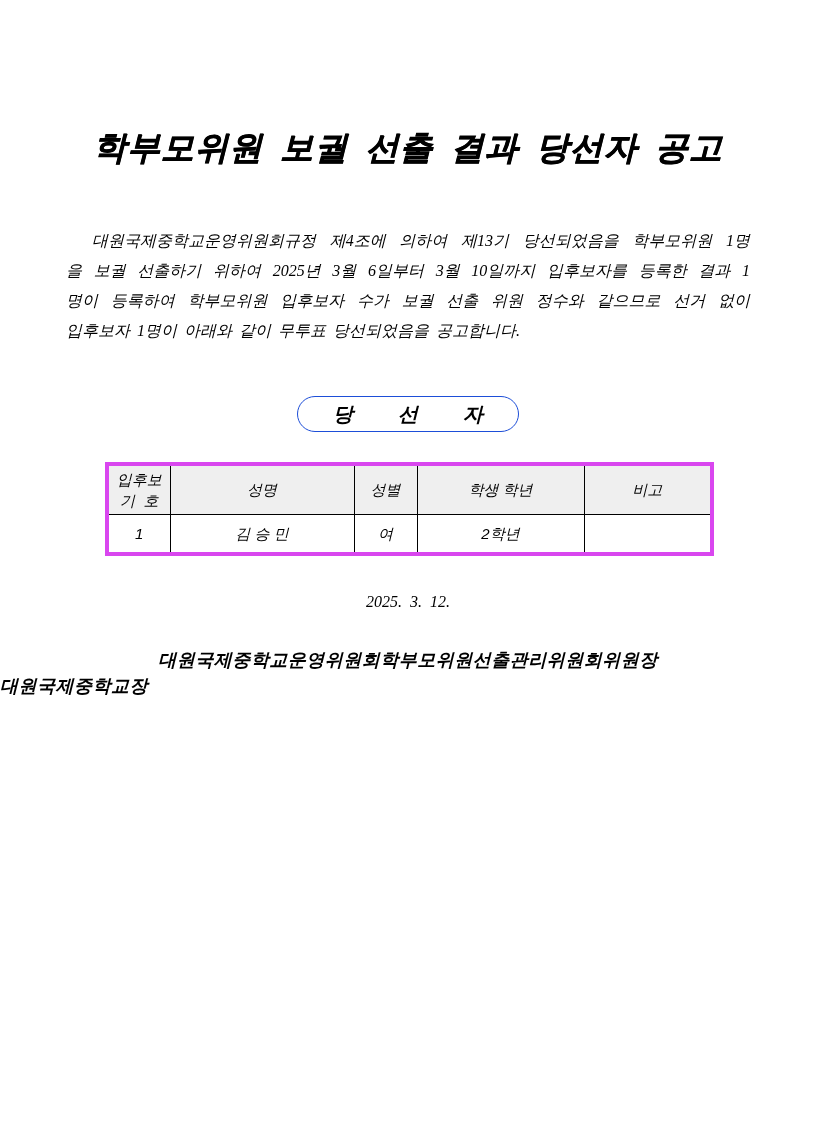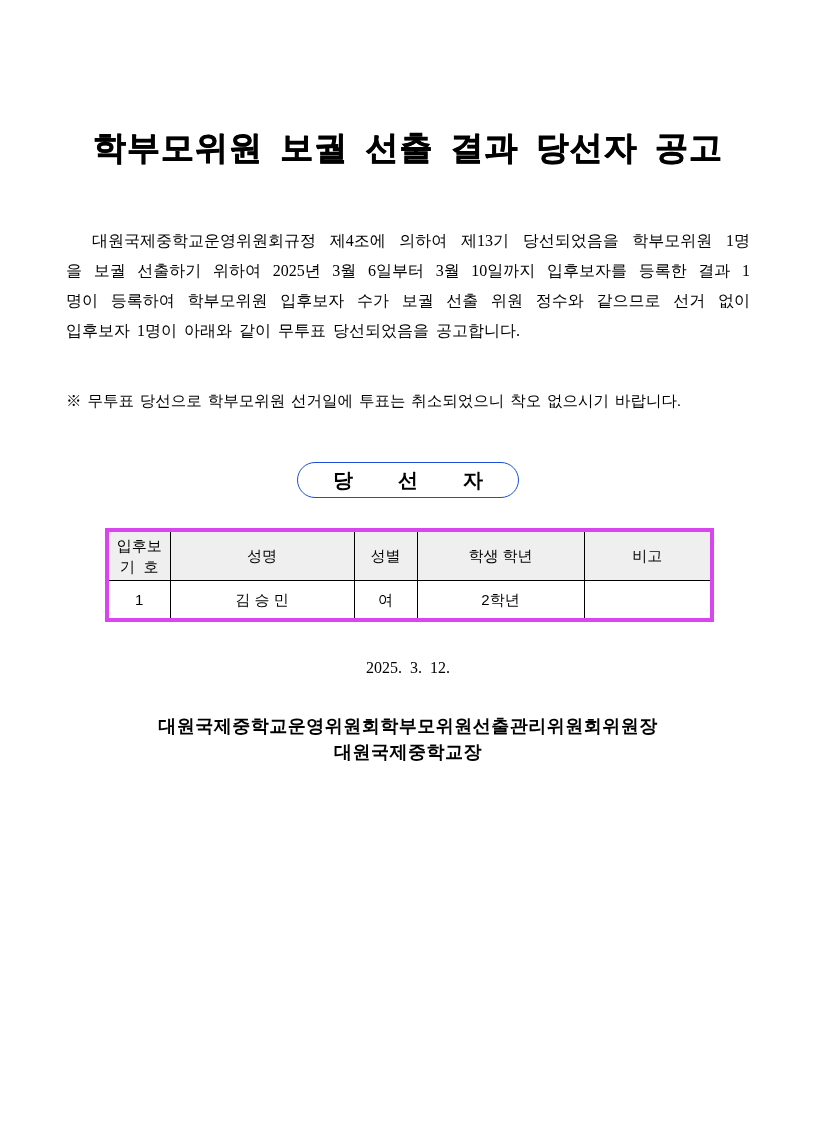--- a/index.html
+++ b/index.html
@@ -1,15 +1,15 @@
 <!DOCTYPE html>
 <html><head>
 <meta charset="utf-8">
 <style>
-  * { margin: 0; padding: 0; box-sizing: border-box; }
+  * { margin: 0; padding: 0; box-sizing: border-box; font-style: italic; }
   html, body { background: #ffffff; }
   .page {
     position: relative;
     width: 816px;
     height: 1145px;
     margin: 0 auto;
     background: #ffffff;
     color: #000000;
     font-family: "Liberation Serif", serif;
     overflow: hidden;
@@ -98,42 +98,41 @@
   }
   .sig-line1 {
     margin-top: 36px;
     text-align: center;
     font-size: 18px;
     font-weight: bold;
     line-height: 25px;
     letter-spacing: 0.5px;
   }
   .sig-line2 {
-    text-align: center;
+    text-align: left;
     font-size: 18px;
     font-weight: bold;
     line-height: 26px;
     letter-spacing: 0.5px;
   }
 </style>
 </head>
 <body>
 
 <div class="page">
 
   <h1 class="doc-title">학부모위원 보궐 선출 결과 당선자 공고</h1>
 
   <div class="body-text">
     <div class="body-line first">대원국제중학교운영위원회규정 제4조에 의하여 제13기 당선되었음을 학부모위원 1명</div>
     <div class="body-line">을 보궐 선출하기 위하여 2025년 3월 6일부터 3월 10일까지 입후보자를 등록한 결과 1</div>
     <div class="body-line">명이 등록하여 학부모위원 입후보자 수가 보궐 선출 위원 정수와 같으므로 선거 없이</div>
     <div class="body-line last">입후보자 1명이 아래와 같이 무투표 당선되었음을 공고합니다.</div>
   </div>
 
-  <div class="note-line">※ 무투표 당선으로 학부모위원 선거일에 투표는 취소되었으니 착오 없으시기 바랍니다.</div>
 
   <div class="winner-pill">
     <span>당  선  자</span>
   </div>
 
   <table class="result-table">
     <colgroup>
       <col class="col-no">
         <col class="col-name">
         <col class="col-sex">

